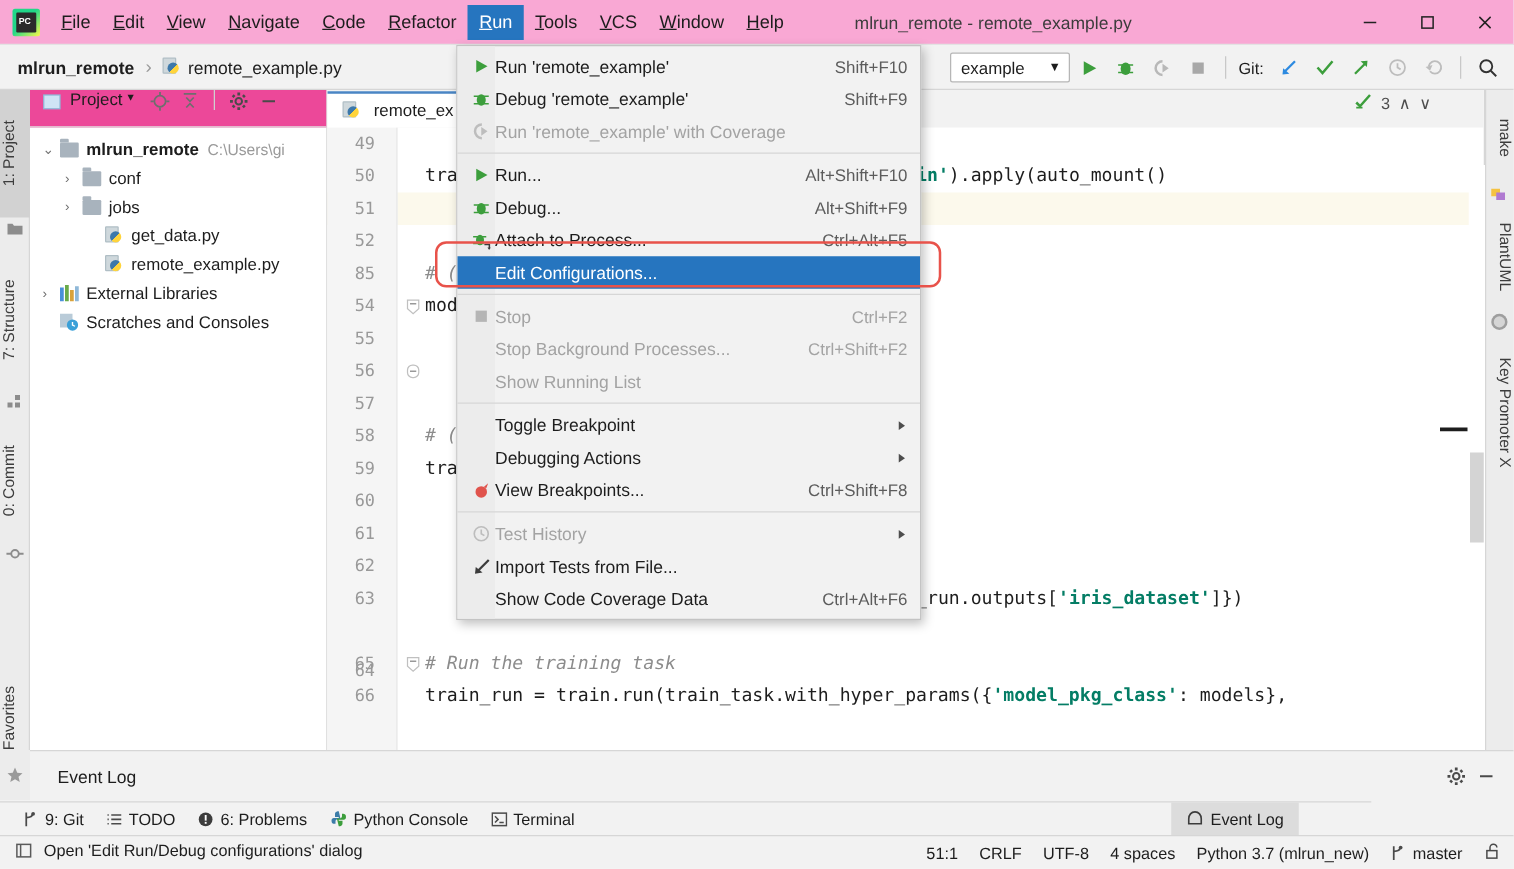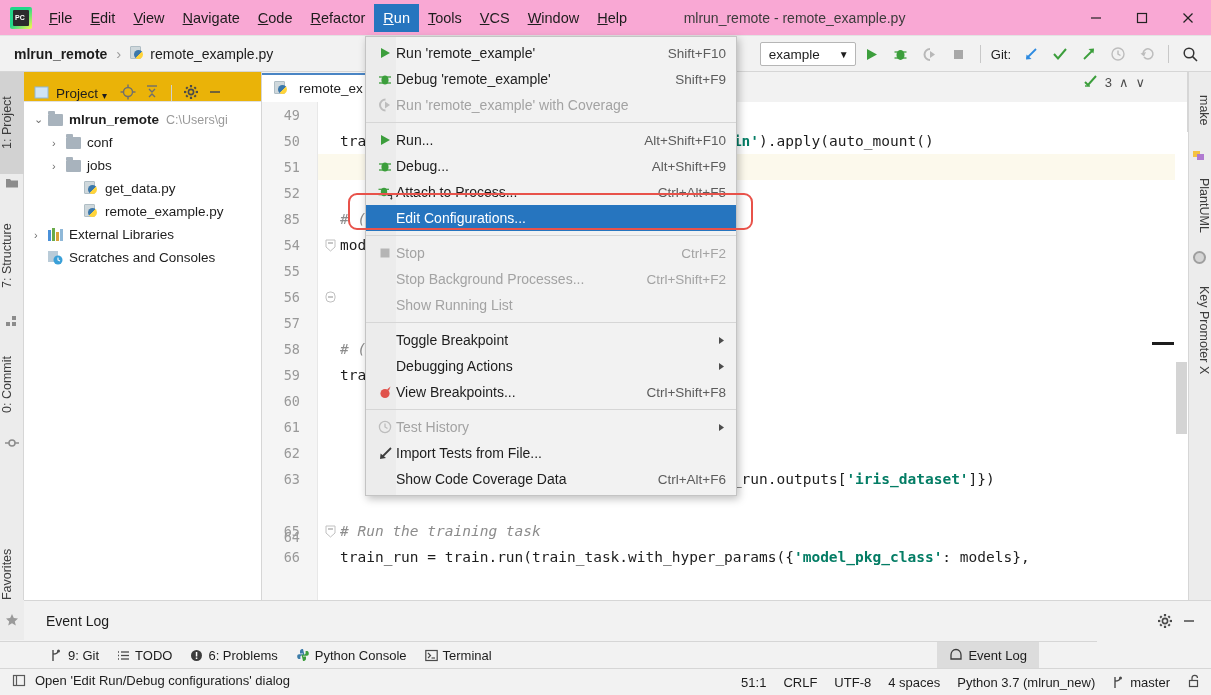--- a/index.html
+++ b/index.html
@@ -97,21 +97,21 @@
   }
   .vtab.sel { background: #d2d2d2; }
   .vicon { position: absolute; left: 5px; width: 14px; height: 14px; }
 
   
   .projpanel {
     position: absolute; left: 24px; top: 72px; width: 238px; height: 528px;
     background: #ffffff; border-right: 1px solid #d6d6d6;
   }
   .projhdr {
-    height: 30px; background: #eab308; display: flex; align-items: flex-end;
+    height: 30px; background: #ec4899; display: flex; align-items: flex-start;
     padding-left: 8px; gap: 6px; border-bottom: 1px solid #e0e0e0;
   }
   .projhdr .label { font-size: 13.5px; margin-right: 2px; }
   .hdr-ico { width: 18px; height: 18px; display: flex; align-items: center; justify-content: center; }
   .tree { padding: 6px 0 0 0; font-size: 13.5px; }
   .trow { display: flex; align-items: center; height: 23px; padding-left: 10px; white-space: nowrap; }
   .arrow { width: 14px; color: #6e6e6e; font-size: 11px; flex: none; }
   .folder {
     width: 15px; height: 12px; background: #a8b3bd; border-radius: 1px 1px 1px 1px;
     position: relative; margin-right: 6px; flex: none;
@@ -201,21 +201,21 @@
   .eb-ico { width: 24px; height: 24px; display: flex; align-items: center; justify-content: center; }
   .starleft {
     position: absolute; left: 0; top: 600px; width: 24px; height: 40px;
     background: #ececec; display: flex; align-items: center; justify-content: center;
   }
 
   
   .bottombar {
     position: absolute; left: 0; top: 641px; width: 1097px; height: 27px;
     background: #f2f2f2; border-top: 1px solid #d6d6d6;
-    display: flex; align-items: center; padding-left: 50px; gap: 18px;
+    display: flex; align-items: center; padding-left: 18px; gap: 18px;
   }
   .btab { display: flex; align-items: center; gap: 5px; font-size: 13px; white-space: nowrap; }
   .evlog-btn {
     position: absolute; right: 58px; top: 0px; height: 26px; background: #dcdcdc;
     display: flex; align-items: center; gap: 5px; padding: 0 12px; font-size: 13px;
   }
 
   
   .statusbar {
     position: absolute; left: 0; top: 668px; width: 1211px; height: 27px;

